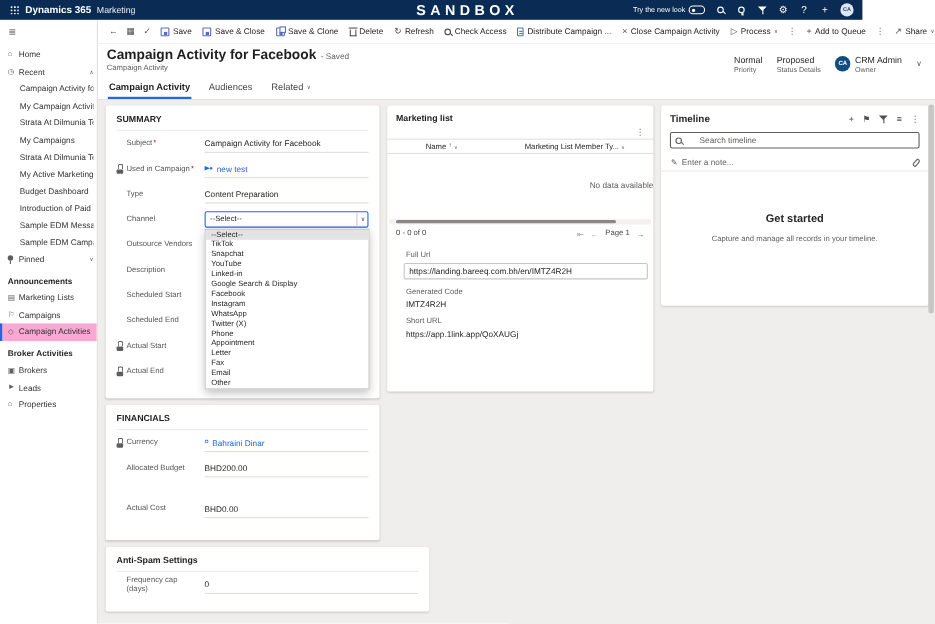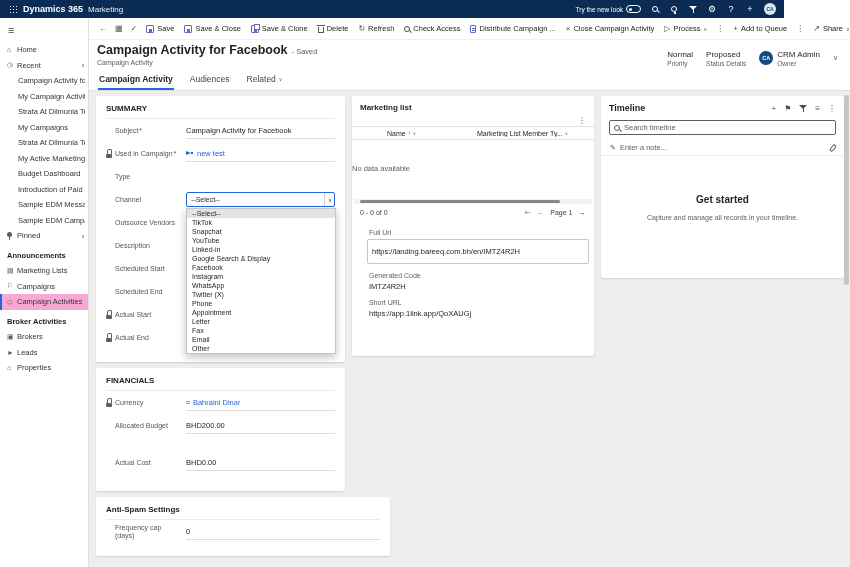--- a/index.html
+++ b/index.html
@@ -91,37 +91,37 @@
 
 
 .ml-head{padding:7px 8px 2px;font-size:8px;font-weight:bold;color:#201f1e}
 .ml-toolbar{height:12px;display:flex;justify-content:flex-end;padding-right:8px;align-items:center}
 .ml-dots{font-size:8px;color:#4d4d4d;cursor:pointer}
 .ml-cols{display:flex;height:14px;border-top:1px solid #e3e1df;border-bottom:1px solid #e3e1df;align-items:center;font-size:7px;color:#201f1e}
 .col1{flex:none;width:125px;padding-left:35px;display:flex;gap:2px;align-items:center;cursor:pointer}
 .col2{flex:1;display:flex;gap:2px;align-items:center;cursor:pointer;overflow:hidden;white-space:nowrap}
 .sorta{font-size:6px;color:#444}
 .colchev{font-size:4.5px;color:#605e5c}
-.ml-empty{text-align:left;font-size:7.5px;color:#605e5c;padding:24px 0 26px}
+.ml-empty{text-align:right;font-size:7.5px;color:#605e5c;padding:24px 0 26px}
 .ml-scroll{height:5px;margin:0 2px;background:#f3f2f1;position:relative;border-radius:2px;cursor:pointer}
 .ml-scroll .thumb{position:absolute;left:6px;top:1px;height:3px;width:200px;background:#8a8886;border-radius:2px}
 .ml-pager{display:flex;align-items:center;height:17px;padding:0 8px;font-size:7px;color:#444}
 .pgctrl{margin-left:auto;display:flex;align-items:center;gap:6px}
 .pgic{font-size:7.5px;color:#a19f9d;cursor:pointer}
 .pgic.next{color:var(--accent,#2266E3)}
 .ulabel{margin:8px 0 3px 17px;font-size:7px;color:#605e5c}
-.uinput{margin-left:15px;width:222px;height:25px;border:1px solid #c8c6c4;border-radius:2px;display:flex;align-items:center;padding:0 4px;font-size:7.5px;color:#201f1e;overflow:hidden;white-space:nowrap;cursor:text}
+.uinput{margin-left:15px;width:222px;height:15px;border:1px solid #c8c6c4;border-radius:2px;display:flex;align-items:center;padding:0 4px;font-size:7.5px;color:#201f1e;overflow:hidden;white-space:nowrap;cursor:text}
 .uval{margin-left:17px;font-size:7.5px;color:#201f1e}
 
 
 .tl-head{display:flex;align-items:center;padding:7px 8px 4px}
 .tl-title{font-size:9px;font-weight:bold;color:#201f1e}
 .tl-icons{margin-left:auto;display:flex;align-items:center;gap:8px;color:#4d4d4d;font-size:8px}
 .tl-icons>span{cursor:pointer;display:flex;align-items:center}
-.tl-search{margin:3px 8px 5px;border:1px solid #605e5c;border-radius:2px;height:15px;display:flex;align-items:center;padding:0 4px;gap:4px;color:#605e5c}
+.tl-search{margin:3px 8px 5px;border:1px solid #605e5c;border-radius:2px;height:15px;display:flex;align-items:center;padding:0 4px;gap:16px;color:#605e5c}
 .tl-search input{border:none;outline:none;flex:1;font-size:7.5px;font-family:"Liberation Sans",sans-serif;color:#201f1e;background:transparent}
 .tl-search input::placeholder{color:#605e5c}
 .tl-note{height:16px;border-bottom:1px solid #edebe9;display:flex;align-items:center;padding:0 9px;gap:4px;color:#605e5c;font-size:7.5px;cursor:text}
 .tl-note .npencil{font-size:7px;color:#4d4d4d}
 .tl-note .nclip{margin-left:auto}
 .tl-empty{text-align:center;padding-top:38px}
 .gs{font-size:10px;font-weight:bold;color:#242424}
 .gs-desc{font-size:7px;color:#605e5c;margin-top:9px}
 
 
@@ -160,20 +160,21 @@
 <body>
 
 <header class="topbar">
   <div class="tb-left">
     <span class="tb-ic">
         <span class="css-ic ic-waffle"></span>
       </span>
     <span class="tb-app">Dynamics 365</span>
     <span class="tb-area">Marketing</span>
   </div>
+  <div class="tb-env">SANDBOX</div>
   <div class="tb-right">
     <span class="tb-newlook">
       <span>Try the new look</span>
       <span class="toggle"></span>
     </span>
     <span class="tb-ic">
         <span class="css-ic ic-search"></span>
       </span>
     <span class="tb-ic">
         <span class="css-ic ic-lightbulb"></span>
@@ -496,20 +497,25 @@
             <div class="fval">
               <span class="vic css-ic ic-megaphone"></span>
               <span class="txt">new test</span>
 
             </div>
           </div>
 
           <div class="frow">
             <span class="flockwrap"></span>
             <label class="flabel"><span>Type</span><span class="req"></span></label>
+            <div class="fval">
+
+              <span class="txt">Content Preparation</span>
+
+            </div>
           </div>
 
           <div class="frow select">
             <span class="flockwrap"></span>
             <label class="flabel"><span>Channel</span><span class="req"></span></label>
             <div class="fval">
 
               <span class="txt">--Select--</span>
               <span class="selchev">∨</span>
             </div>

